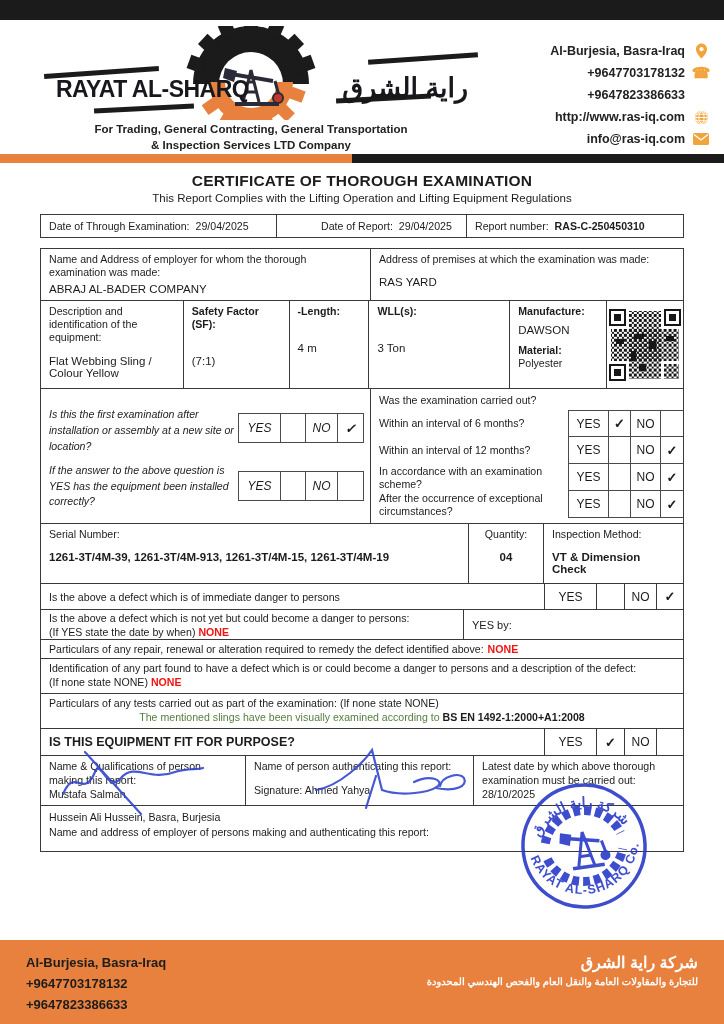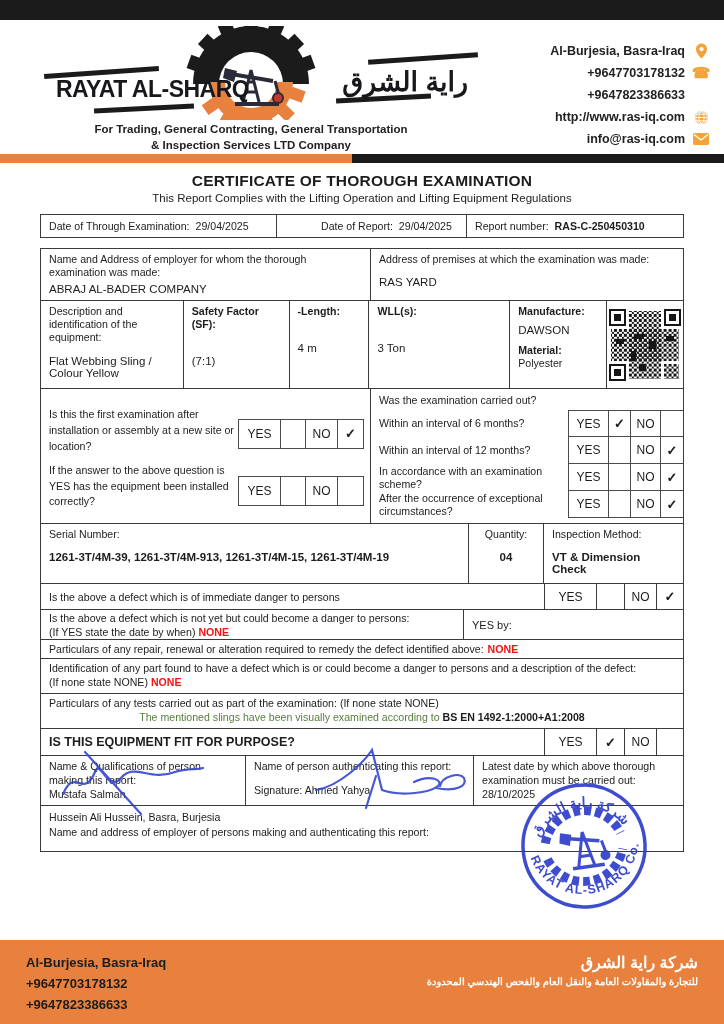--- a/index.html
+++ b/index.html
@@ -7,21 +7,21 @@
   .page { position:relative; width:724px; height:1024px; margin:0 auto; background:#fff; color:#1c1c1c; overflow:hidden; }
 
   
   .topbar { height:20px; background:#1b1b1b; }
 
   
   .header { display:flex; justify-content:space-between; padding:6px 14px 0 16px; height:134px; }
   .logo-block { position:relative; width:470px; height:128px; }
   .logo-art { position:absolute; left:15px; top:0; }
   .brand-latin { position:absolute; left:40px; top:50px; font-size:23px; font-weight:bold; letter-spacing:-0.5px; color:#17171c; }
-  .brand-arabic { position:absolute; right:18px; top:40px; font-size:27px; font-weight:bold; color:#17171c;text-align:right; }
+  .brand-arabic { position:absolute; right:18px; top:46px; font-size:27px; font-weight:bold; color:#17171c;text-align:right; }
   .swoosh { position:absolute; background:#1b1b1b; height:5px; }
   .sw1 { left:28px; top:44px; width:115px; transform:rotate(-4deg); }
   .sw2 { right:8px; top:30px; width:110px; transform:rotate(-4deg); }
   .sw3 { left:78px; top:80px; width:100px; transform:rotate(-3deg); }
   .sw4 { right:55px; top:70px; width:95px; transform:rotate(-3deg); }
   .tagline { position:absolute; left:0; right:0; top:96px; text-align:center; font-weight:bold; font-size:11.5px; line-height:1.35; color:#222; }
   .contact { display:flex; flex-direction:column; align-items:flex-end; padding-top:14px; font-size:12.5px; font-weight:bold; color:#222; }
   .contact-row { display:flex; align-items:center; gap:7px; height:22px; }
   .cicon { width:18px; display:flex; justify-content:center; align-items:center; color:#F2A33C; font-size:15px; }
 
@@ -48,21 +48,21 @@
   .cell { padding:4px 8px; border-right:1px solid #3a3a3a; }
   .cell:last-child { border-right:none; }
   .lbl { line-height:1.25; }
   .val { margin-top:4px; font-size:11.5px; }
 
   .rowA { height:52px; } .rA1 { width:330px; } .rA2 { flex:1; }
   .rowB { height:88px; } .rB1 { width:143px; } .rB2 { width:106px; } .rB3 { width:80px; } .rB4 { width:141px; } .rB5 { width:97px; padding-right:2px; } .rB6 { flex:1; display:flex; align-items:center; justify-content:center; padding:2px; }
 
   .rowC { height:135px; } .rC1 { width:330px; padding:6px 6px 4px 8px; } .rC2 { flex:1; padding:5px 0 3px 8px; }
   .qline { line-height:1.5; }
-  .qblock { display:flex; align-items:center; }
+  .qblock { display:flex; align-items:flex-start;font-style:italic; }
   .qtext { width:196px; }
   .cbgrid { display:flex; border:1px solid #4a4a4a; height:30px; align-items:stretch; margin-left:2px; }
   .cb { display:flex; align-items:center; justify-content:center; border-right:1px solid #4a4a4a; font-size:12px; }
   .cb:last-child { border-right:none; }
   .cb-yes { width:42px; } .cb-box { width:25px; } .cb-no { width:32px; }
   .check { font-size:13px; font-weight:bold; }
   .qr-head { margin-bottom:4px; }
   .qrrow { display:flex; align-items:stretch; margin-bottom:0; }
   .qrrow .qrtext { flex:1; display:flex; align-items:center; line-height:1.15; padding-right:4px; }
   .qrrow .cbgrid { height:27px; margin:0; border-right:none; }

